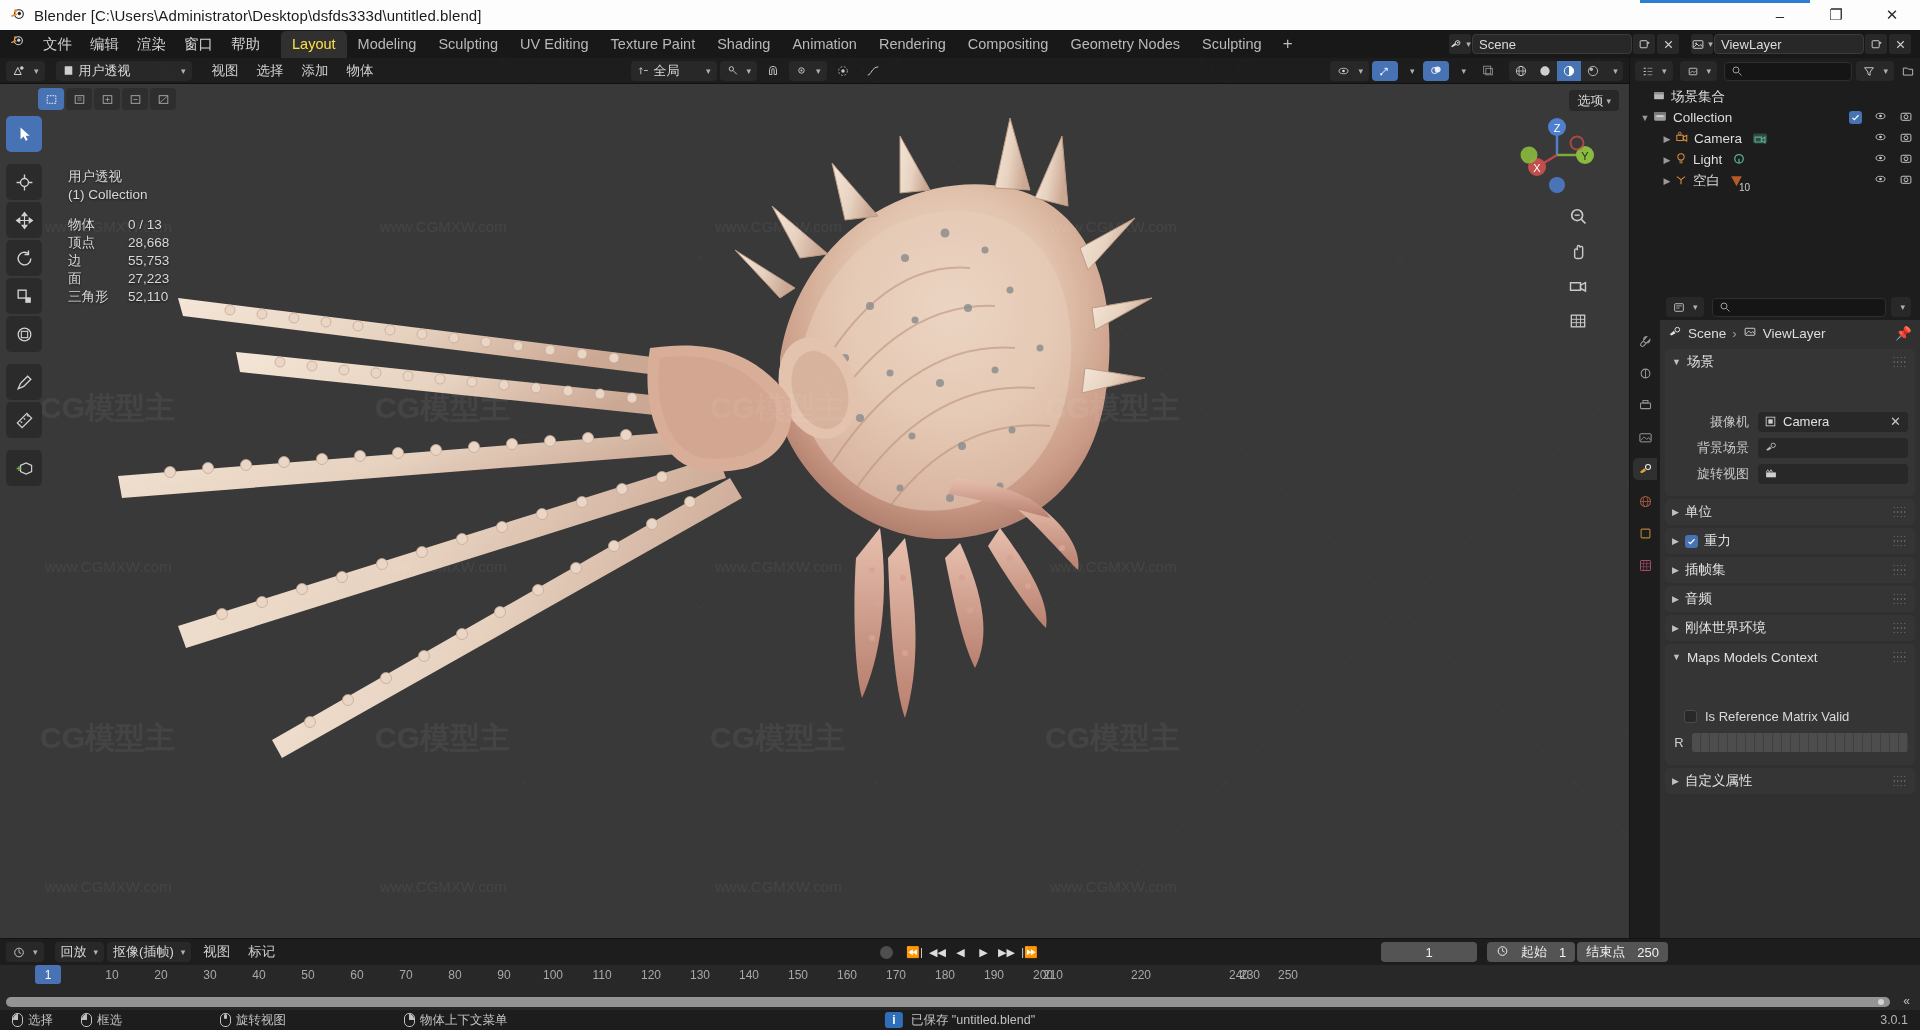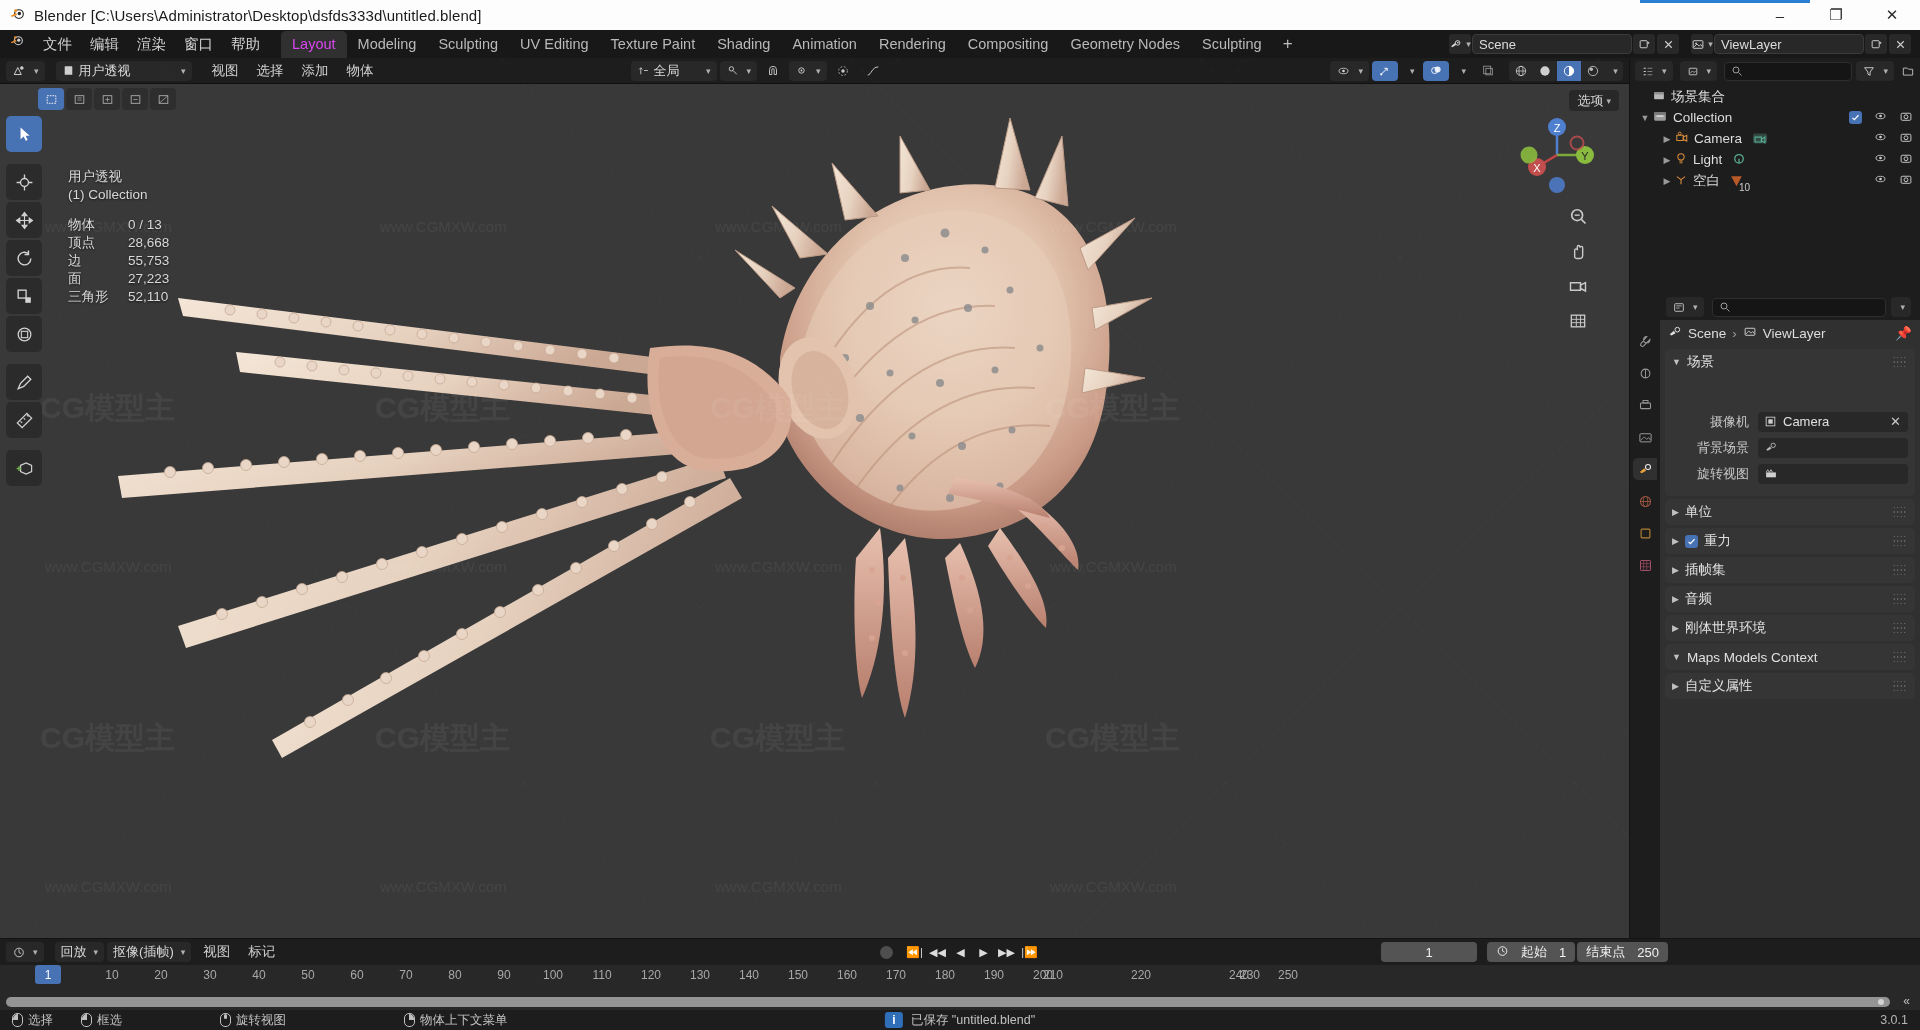--- a/index.html
+++ b/index.html
@@ -33,21 +33,21 @@
   }
   .blender-logo { margin: 0 9px 0 9px; }
   .menu-item {
     font-size: 14.5px; color: #d3d3d3; padding: 3px 9px; border-radius: 3px; white-space: nowrap;
   }
   .ws-tabs { display: flex; align-items: center; margin-left: 12px; }
   .ws-tab {
     font-size: 14.5px; color: #b9b9b9; padding: 5px 11px 6px 11px;
     border-radius: 5px 5px 0 0; white-space: nowrap;
   }
-  .ws-tab.active { background: #303030; color: #d946ef; }
+  .ws-tab.active { background: #303030; color: #fde047; }
   .ws-tab.plus { color: #bdbdbd; font-size: 17px; padding: 2px 10px; }
   .scene-block { position: absolute; right: 0; top: 0; height: 28px; display: flex; align-items: center; }
   .field-dark {
     background: #282828; border: 1px solid #3b3b3b; border-radius: 4px;
     height: 20px; display: flex; align-items: center; padding: 0 6px; font-size: 13px; color: #dcdcdc;
   }
   .icon-btn-sm {
     width: 22px; height: 20px; display: flex; align-items: center; justify-content: center;
     background: #282828; border-radius: 3px; margin: 0 1px;
   }
@@ -1221,20 +1221,30 @@
           <span class="grip">::::<br>::::</span>
         </div>
       </div>
 
       <div class="panel">
         <div class="panel-head">
           <span style="font-size:9px;color:#c0c0c0">▼</span>
           <span>Maps Models Context</span>
           <span class="grip">::::<br>::::</span>
         </div>
+        <div class="panel-body">
+          <div class="prow" style="padding-left:12px">
+            <span class="chk-empty"></span>
+            <span style="margin-left:8px;font-size:13px;color:#dadada">Is Reference Matrix Valid</span>
+          </div>
+          <div class="prow">
+            <span style="width:14px;text-align:center;font-size:13px;color:#d0d0d0">R</span>
+            <span class="rbar"></span>
+          </div>
+        </div>
       </div>
 
       <div class="panel">
         <div class="panel-head">
           <span style="font-size:9px;color:#c0c0c0">▶</span>
           <span>自定义属性</span>
           <span class="grip">::::<br>::::</span>
         </div>
       </div>
     </div>

